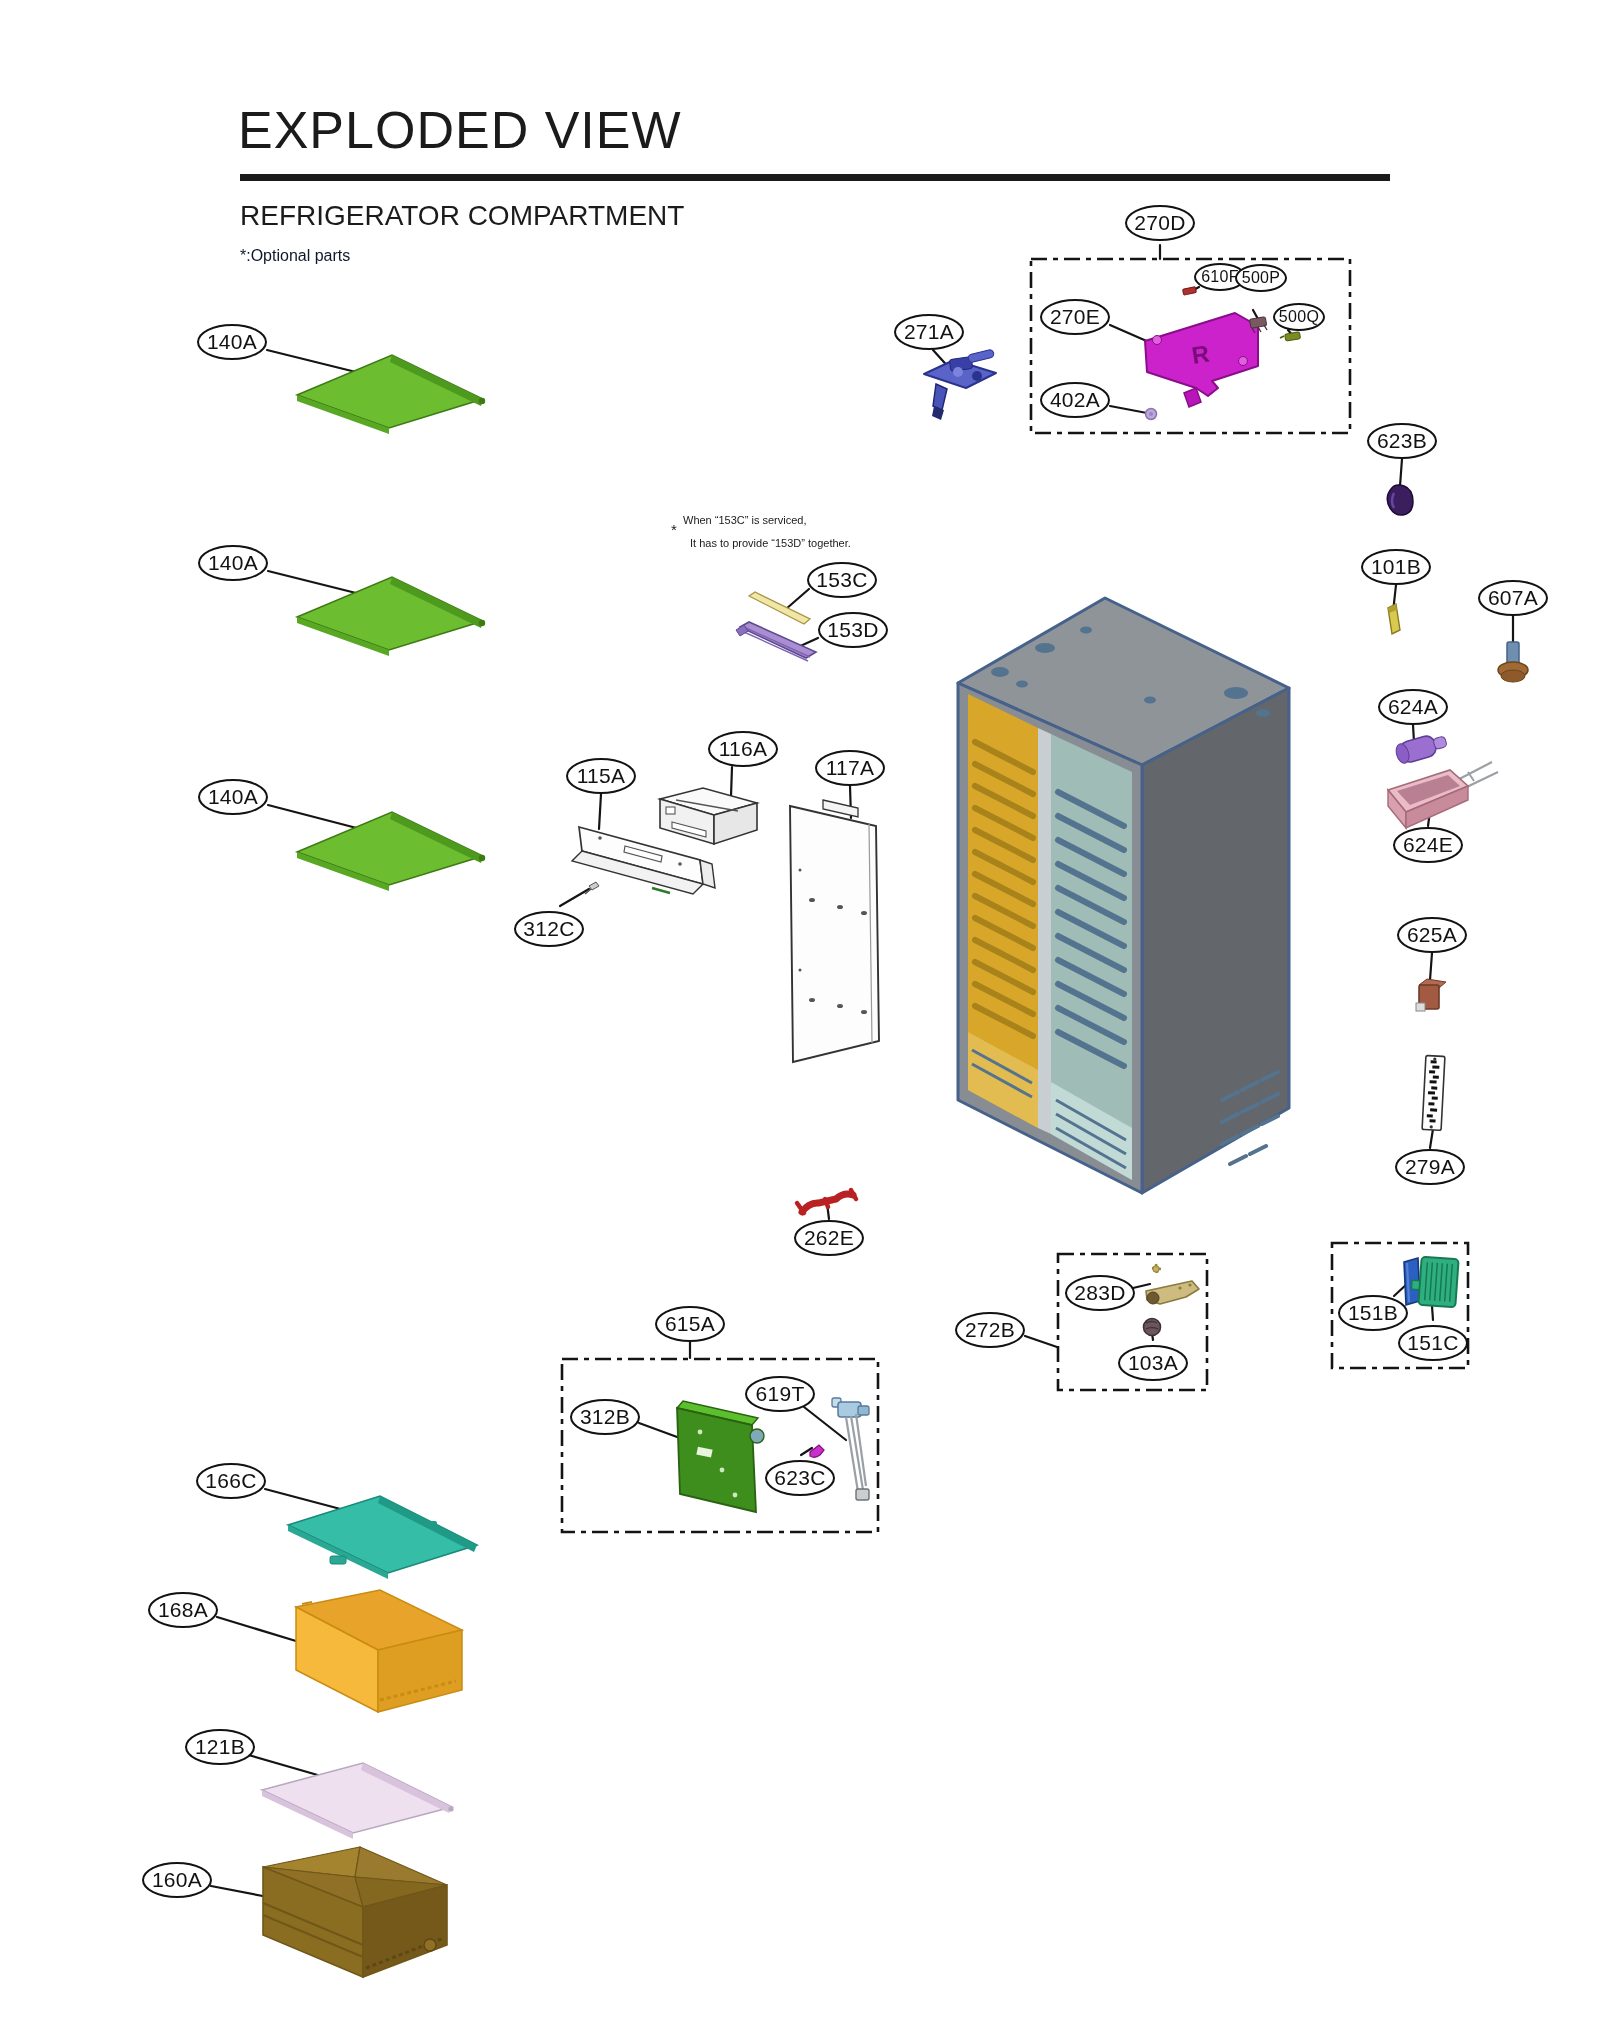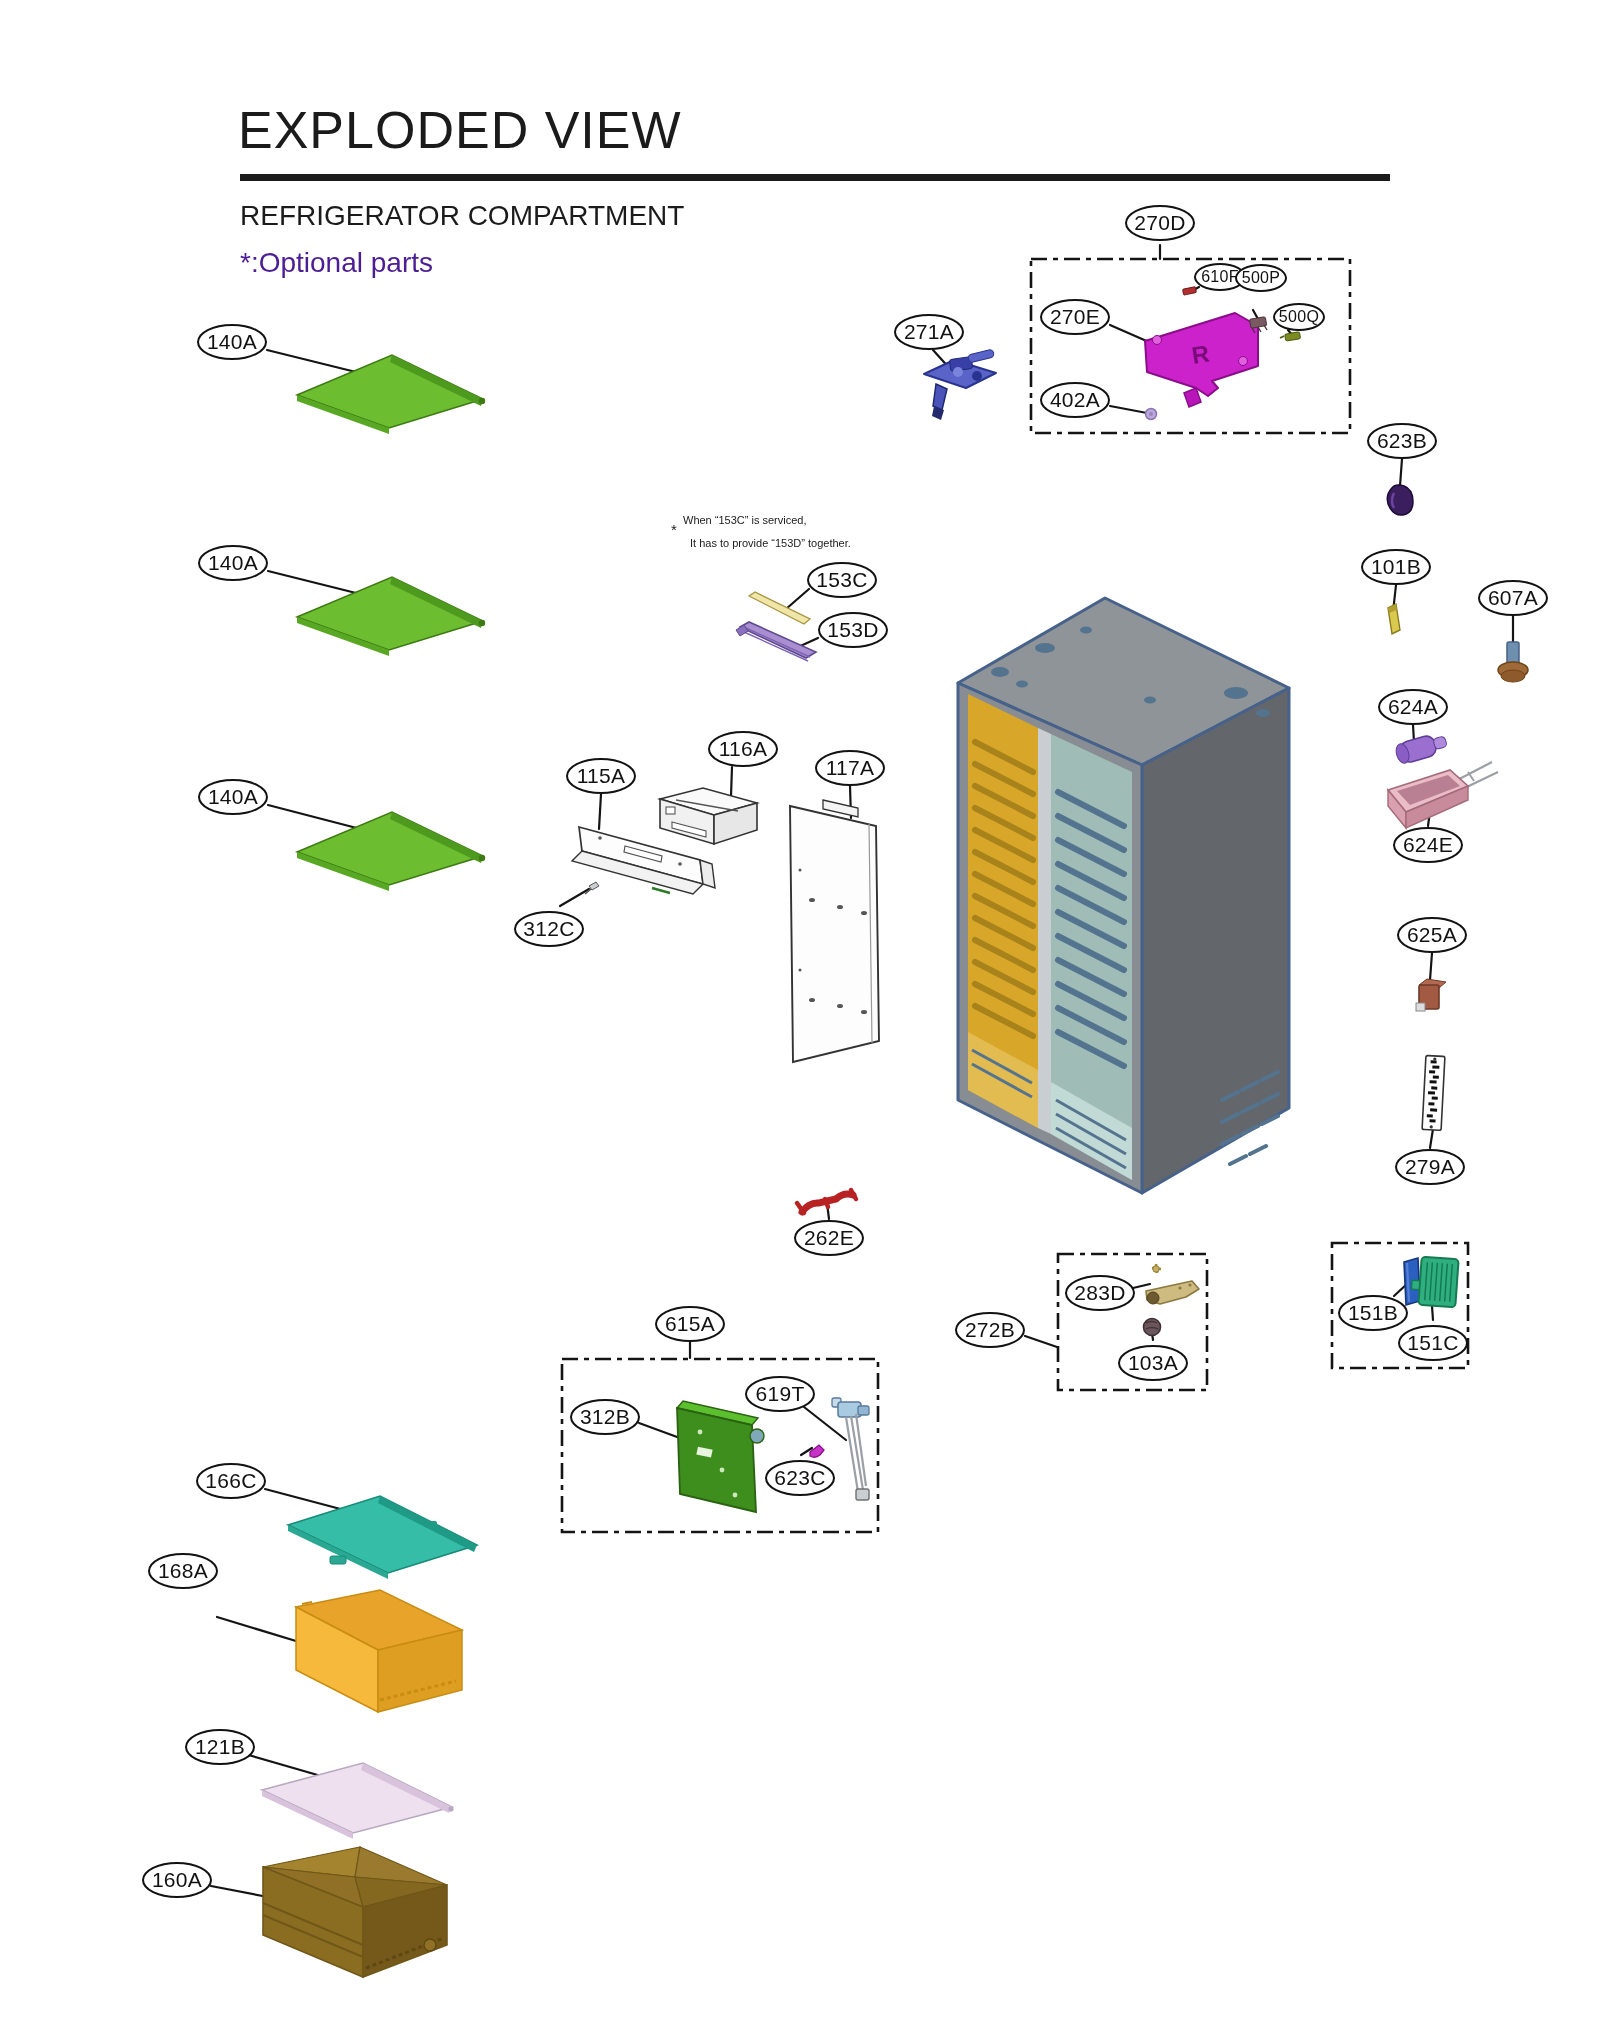--- a/index.html
+++ b/index.html
@@ -4,21 +4,21 @@
 <style>
   html,body{margin:0;padding:0;background:#ffffff;}
   body{width:1600px;height:2032px;position:relative;overflow:hidden;
        font-family:"Liberation Sans", sans-serif;color:#141414;}
   #stage{position:absolute;inset:0;width:1284px;height:2032px;}
   svg#art{position:absolute;left:0;top:0;z-index:1;}
   .hdr{position:absolute;z-index:2;white-space:nowrap;}
   #title{left:238px;top:100px;font-size:52px;letter-spacing:1px;color:#1b1b1b;}
   #rule{position:absolute;left:240px;top:174px;width:1150px;height:7px;background:#1b1b1b;z-index:2;}
   #subtitle{left:240px;top:200px;font-size:28px;color:#1b1b1b;}
-  #optnote{left:240px;top:247px;font-size:28px;color:#4c1d95;}
+  #optnote{left:240px;top:247px;font-size:16px;color:#0f172a;}
   .svc{position:absolute;z-index:2;font-size:11px;color:#1b1b1b;white-space:nowrap;}
   #svc-ast{left:671px;top:521px;font-size:15px;}
   #svc1{left:683px;top:514px;}
   #svc2{left:690px;top:537px;}
   .lbl{position:absolute;z-index:3;width:70px;height:36px;border:2.6px solid #121212;
        border-radius:50%;background:#ffffff;display:flex;align-items:center;justify-content:center;
        font-size:21px;color:#121212;box-sizing:border-box;letter-spacing:.3px;}
   .lbl.sm{width:52px;height:28px;font-size:16px;border-width:2.2px;}
 </style>
 </head>
@@ -350,16 +350,16 @@
   <div class="lbl" style="left:655px;top:1306px">615A</div>
   <div class="lbl" style="left:570px;top:1399px">312B</div>
   <div class="lbl" style="left:745px;top:1376px">619T</div>
   <div class="lbl" style="left:765px;top:1460px">623C</div>
   <div class="lbl" style="left:955px;top:1312px">272B</div>
   <div class="lbl" style="left:1065px;top:1275px">283D</div>
   <div class="lbl" style="left:1118px;top:1345px">103A</div>
   <div class="lbl" style="left:1338px;top:1295px">151B</div>
   <div class="lbl" style="left:1398px;top:1325px">151C</div>
   <div class="lbl" style="left:196px;top:1463px">166C</div>
-  <div class="lbl" style="left:148px;top:1553px">168A</div>
+  <div class="lbl" style="left:148px;top:1592px">168A</div>
   <div class="lbl" style="left:185px;top:1729px">121B</div>
   <div class="lbl" style="left:142px;top:1862px">160A</div>
 </div>
 
 </body></html>

